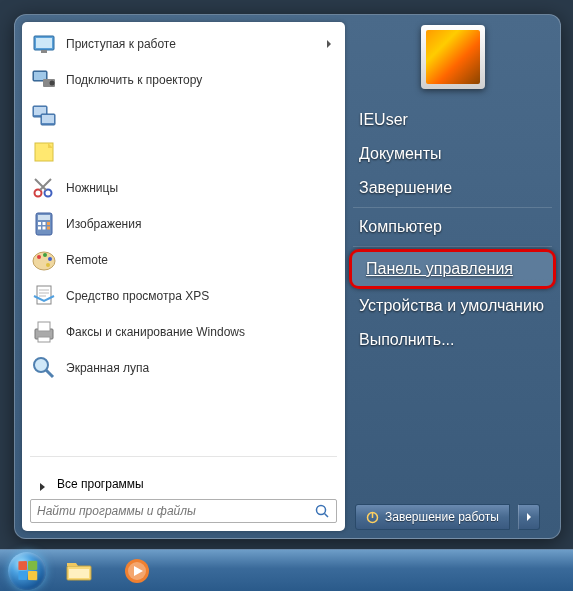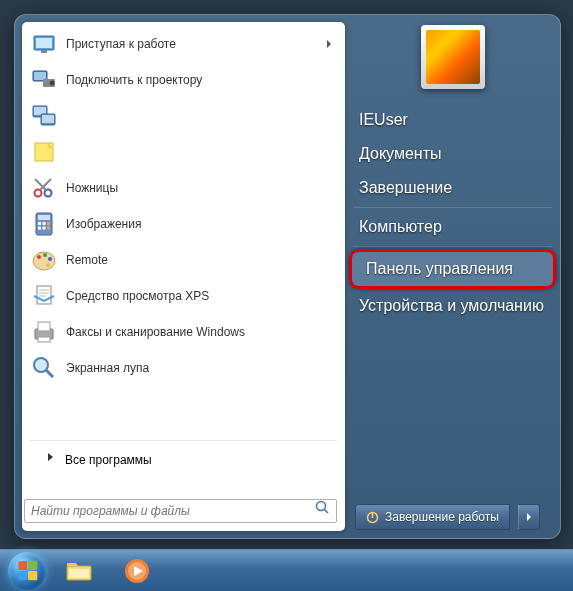--- a/index.html
+++ b/index.html
@@ -59,42 +59,42 @@
   border-left: 4px solid #555;
   margin-right: 6px;
 }
 .separator {
   height: 1px;
   background: #e5e5e5;
   margin: 2px 8px;
 }
 .all-programs {
   display: flex;
-  align-items: flex-start;
+  align-items: flex-end;
   height: 30px;
   padding: 0 10px;
   cursor: pointer;
   border-radius: 2px;
-  margin: 10px;
+  margin: 2px;
 }
 .all-programs-arrow {
   width: 0; height: 0;
   border-top: 4px solid transparent;
   border-bottom: 4px solid transparent;
   border-left: 5px solid #333;
   margin: 0 12px 0 6px;
 }
 .search-box {
-  margin: 6px 8px 8px 2px;
+  margin: 6px 8px 8px 8px;
   height: 24px;
   border: 1px solid #b0b0b0;
   border-radius: 2px;
   background: #fff;
   display: flex;
-  align-items: flex-end;
+  align-items: flex-start;
   padding: 4px 6px;
 }
 .search-input {
   flex: 1; border: none; outline: none;
   font-style: italic; color: #888; font-size: 12px;
   font-family: inherit;
 }
 .search-icon { color: #3a72b5; }
 
 .right-panel {
@@ -127,20 +127,21 @@
 .right-sep {
   height: 1px;
   background: rgba(255,255,255,0.15);
   margin: 2px 8px;
 }
 .highlight-wrap {
   border: 3px solid #d00;
   border-radius: 10px;
   margin: 0 4px;
   box-shadow: 0 0 4px rgba(0,0,0,0.5);
+  text-decoration: underline;
 }
 .highlight-wrap .right-item {
   background: rgba(120,150,180,0.5);
   border-radius: 6px;
 }
 .shutdown-area {
   margin-top: auto;
   padding: 0 10px 0 10px;
   display: flex;
   gap: 8px;
@@ -372,20 +373,21 @@
     <div class="right-item">Завершение</div>
     <div class="right-sep"></div>
     <div class="right-item">Компьютер</div>
     <div class="right-sep"></div>
 
     <div class="highlight-wrap">
       <div class="right-item">Панель управления</div>
     </div>
 
     <div class="right-item">Устройства и умолчанию</div>
+    <div class="right-item">Выполнить...</div>
 
     <div class="shutdown-area">
       <div class="shutdown-btn">
         <svg width="13" height="13">
             <circle cx="6.5" cy="6.5" r="5" fill="none" stroke="#ffd060" stroke-width="1.5"></circle>
             <path d="M6.5 2 L6.5 7" stroke="#ffd060" stroke-width="1.5"></path>
           </svg>
         <span>Завершение работы</span>
       </div>
       <div class="shutdown-dd">

